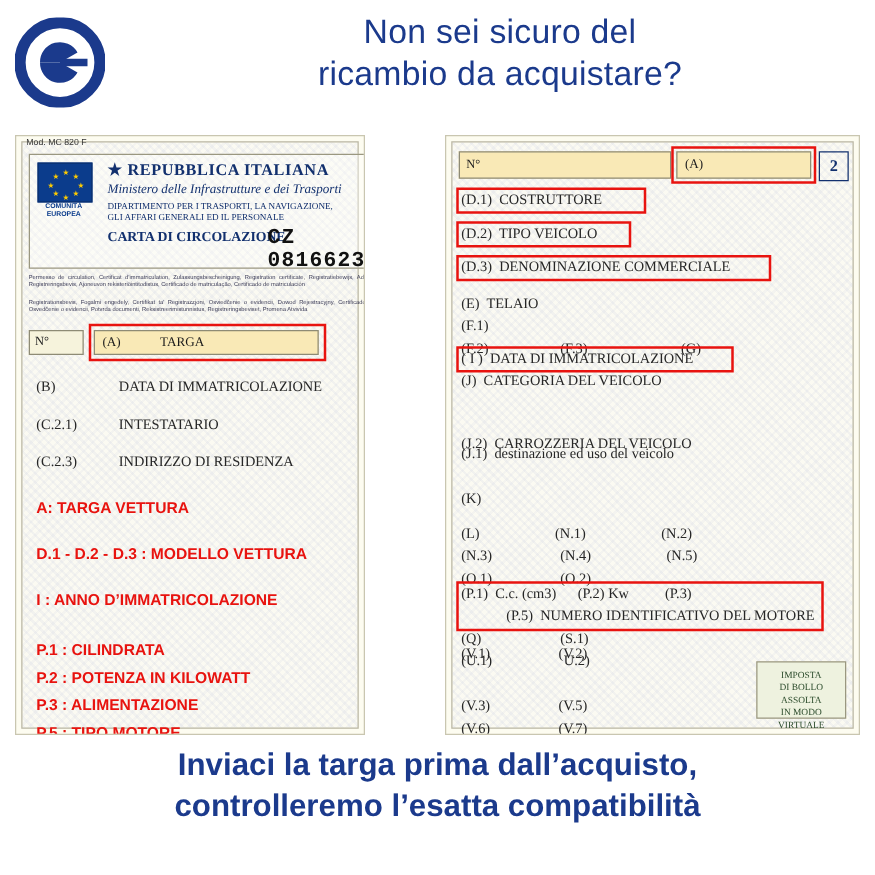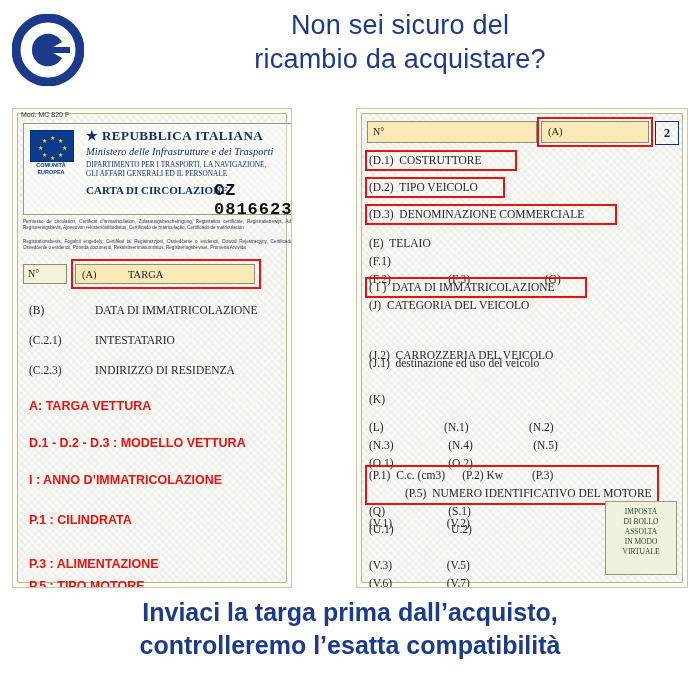--- a/index.html
+++ b/index.html
@@ -160,21 +160,21 @@
     position:absolute;right:8px;top:12px;width:22px;height:22px;
     border:1px solid #12306e;color:#12306e;font-weight:bold;font-size:13px;
     text-align:center;line-height:21px;
     font-family:"Liberation Serif",serif;
   }
   .rfield{
     position:absolute;left:12px;font-size:11.5px;color:#262626;
     font-family:"Liberation Serif",serif;white-space:pre;
   }
   .bollo{
-    position:absolute;right:10px;bottom:12px;width:72px;height:74px;
+    position:absolute;right:10px;bottom:12px;width:72px;height:46px;
     border:1px solid #9a9780;background:#eef2df;box-sizing:border-box;
     font-size:7.5px;color:#2a4a2a;line-height:10px;text-align:center;
     padding-top:5px;
     font-family:"Liberation Serif",serif;
   }
 
   
   .footer{
     position:absolute;left:0;top:596px;width:700px;
     text-align:center;color:#1b3a8c;font-weight:bold;
@@ -248,20 +248,21 @@
     <span class="lbl">(C.2.1)</span><span>INTESTATARIO</span>
   </div>
   <div class="lfield" style="top:255px;">
     <span class="lbl">(C.2.3)</span><span>INDIRIZZO DI RESIDENZA</span>
   </div>
 
   <div class="redline" style="top:290px;">A: TARGA VETTURA</div>
   <div class="redline" style="top:327px;">D.1 - D.2 - D.3 : MODELLO VETTURA</div>
   <div class="redline" style="top:364px;">I : ANNO D’IMMATRICOLAZIONE</div>
   <div class="redline" style="top:404px;">P.1 : CILINDRATA</div>
+  <div class="redline" style="top:426px;">P.2 : POTENZA IN KILOWATT</div>
   <div class="redline" style="top:448px;">P.3 : ALIMENTAZIONE</div>
   <div class="redline" style="top:470px;">P.5 :  TIPO MOTORE</div>
 </div>
 
 <div class="card card-right">
   <div class="paper"></div>
 
   <div class="rt-n">N°</div>
   <div class="rt-a">(A)</div>
   <div class="rt-2">2</div>

